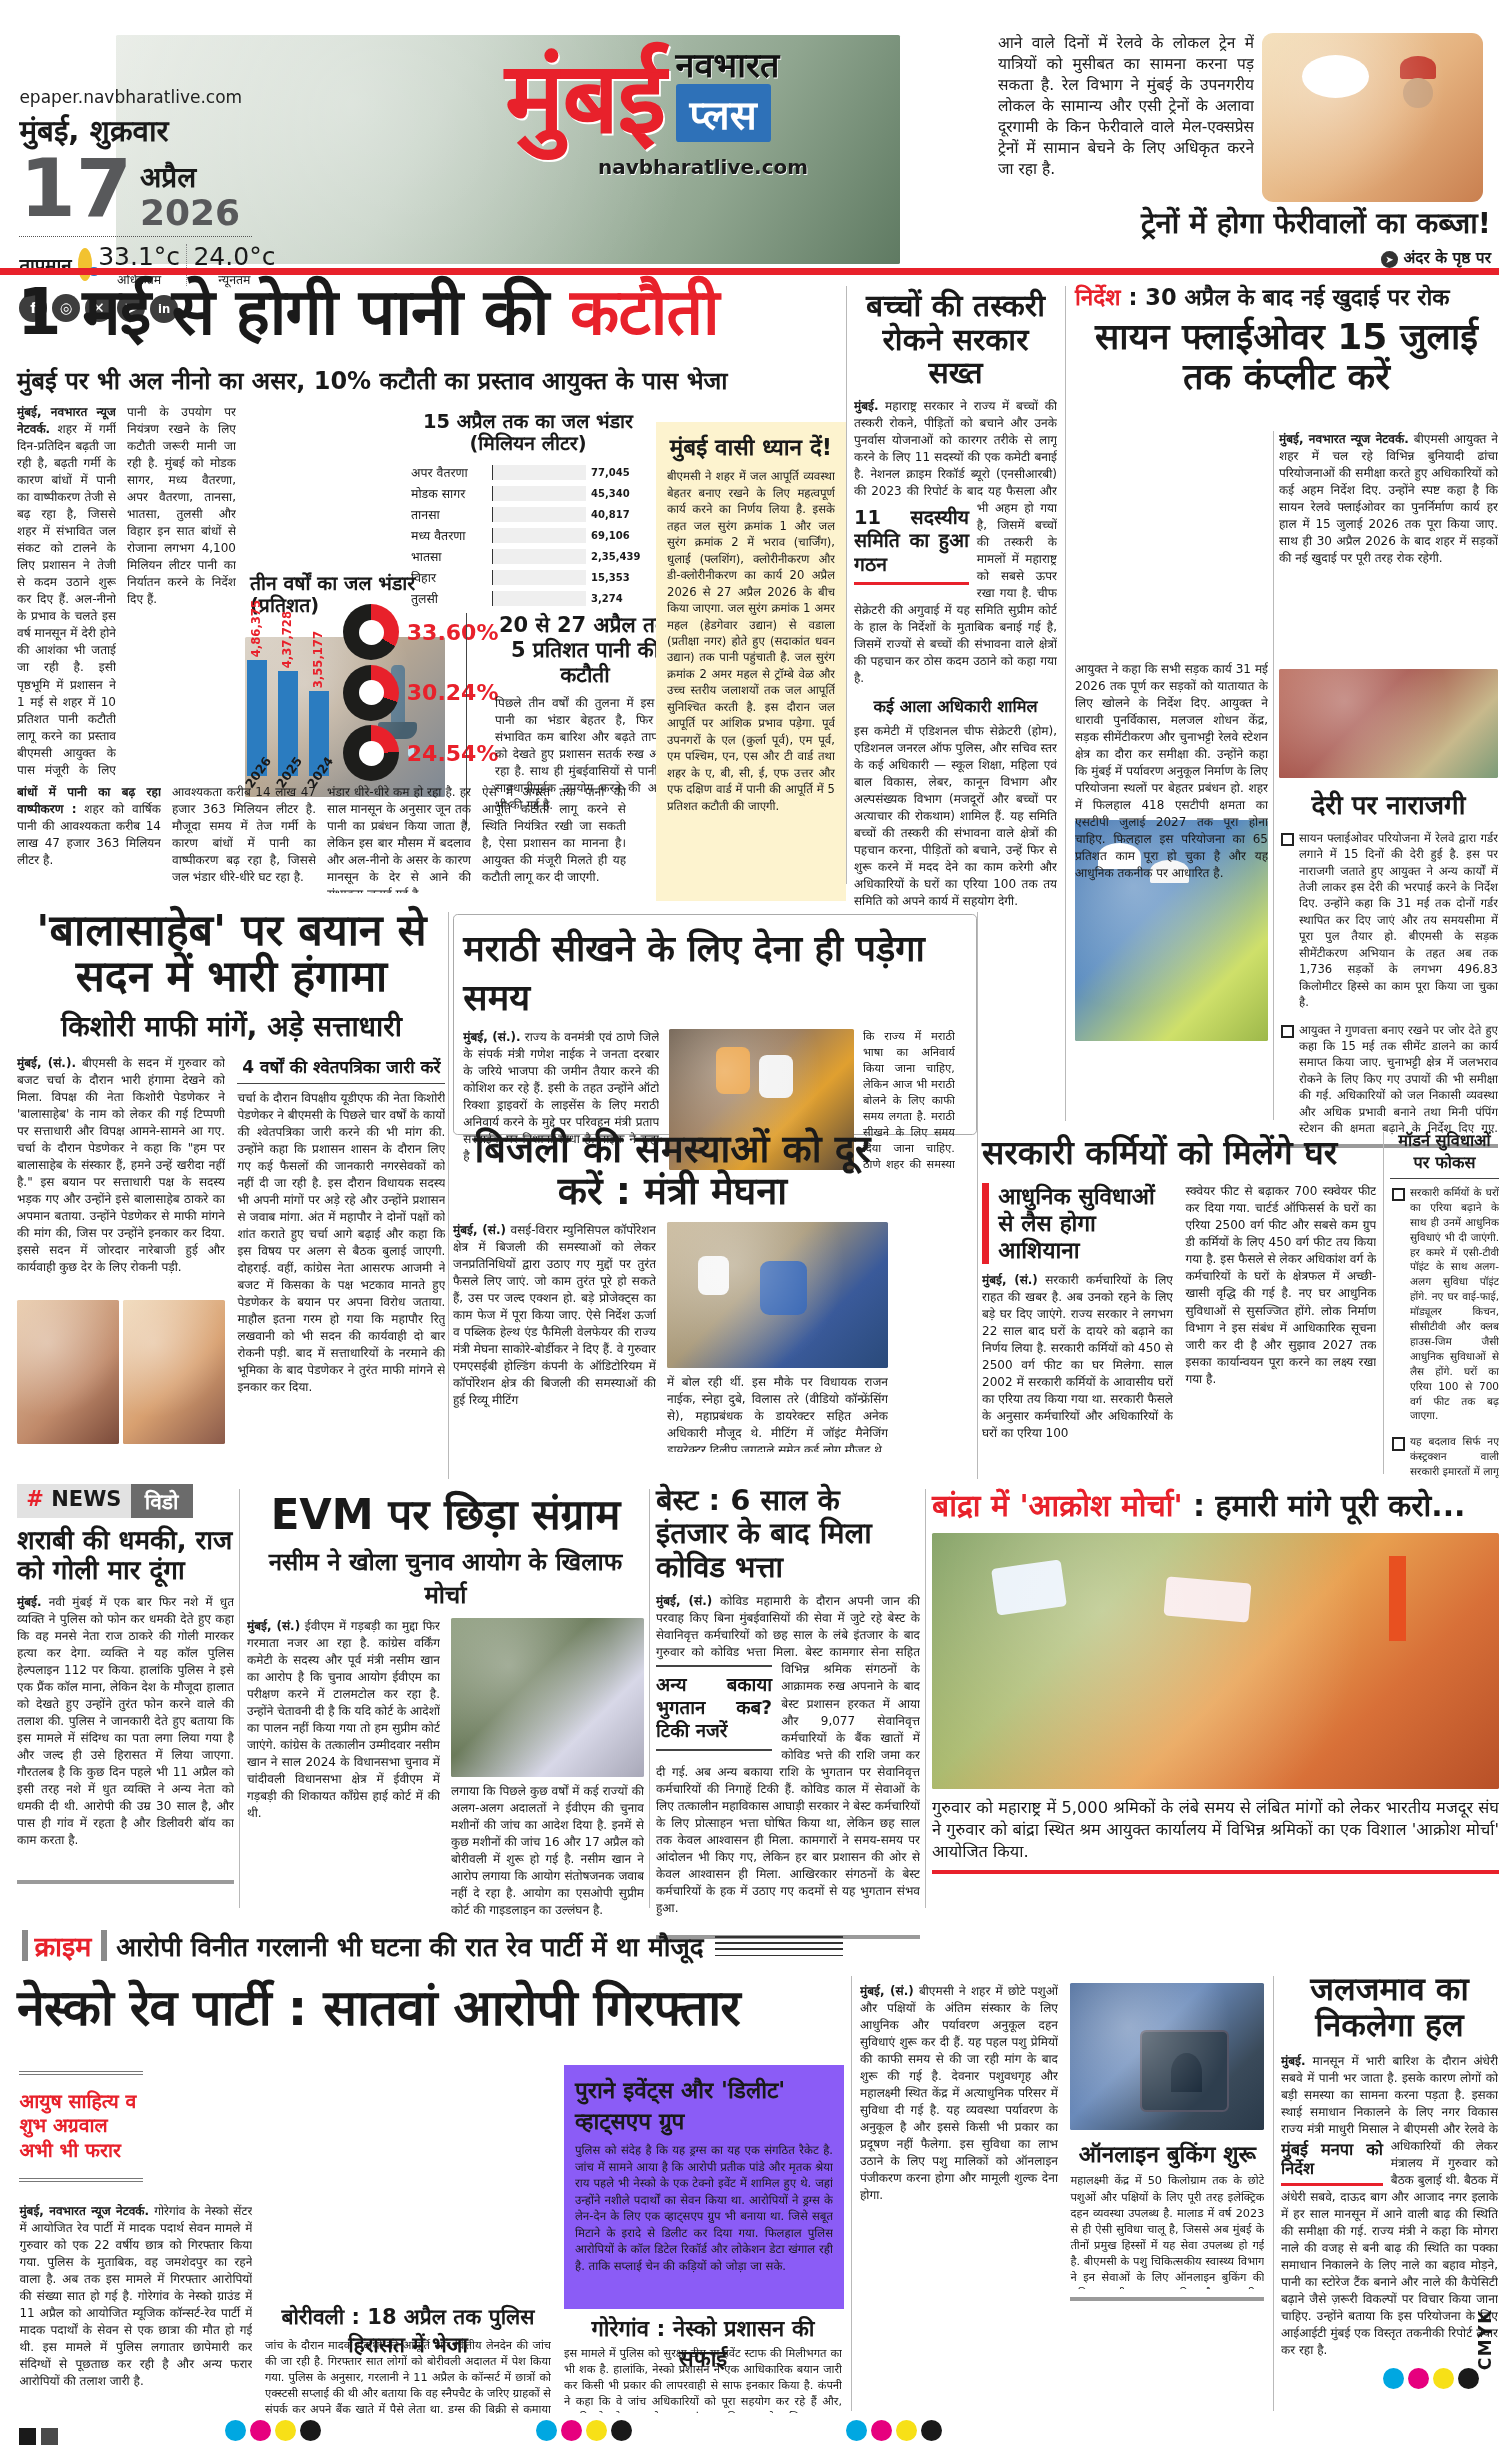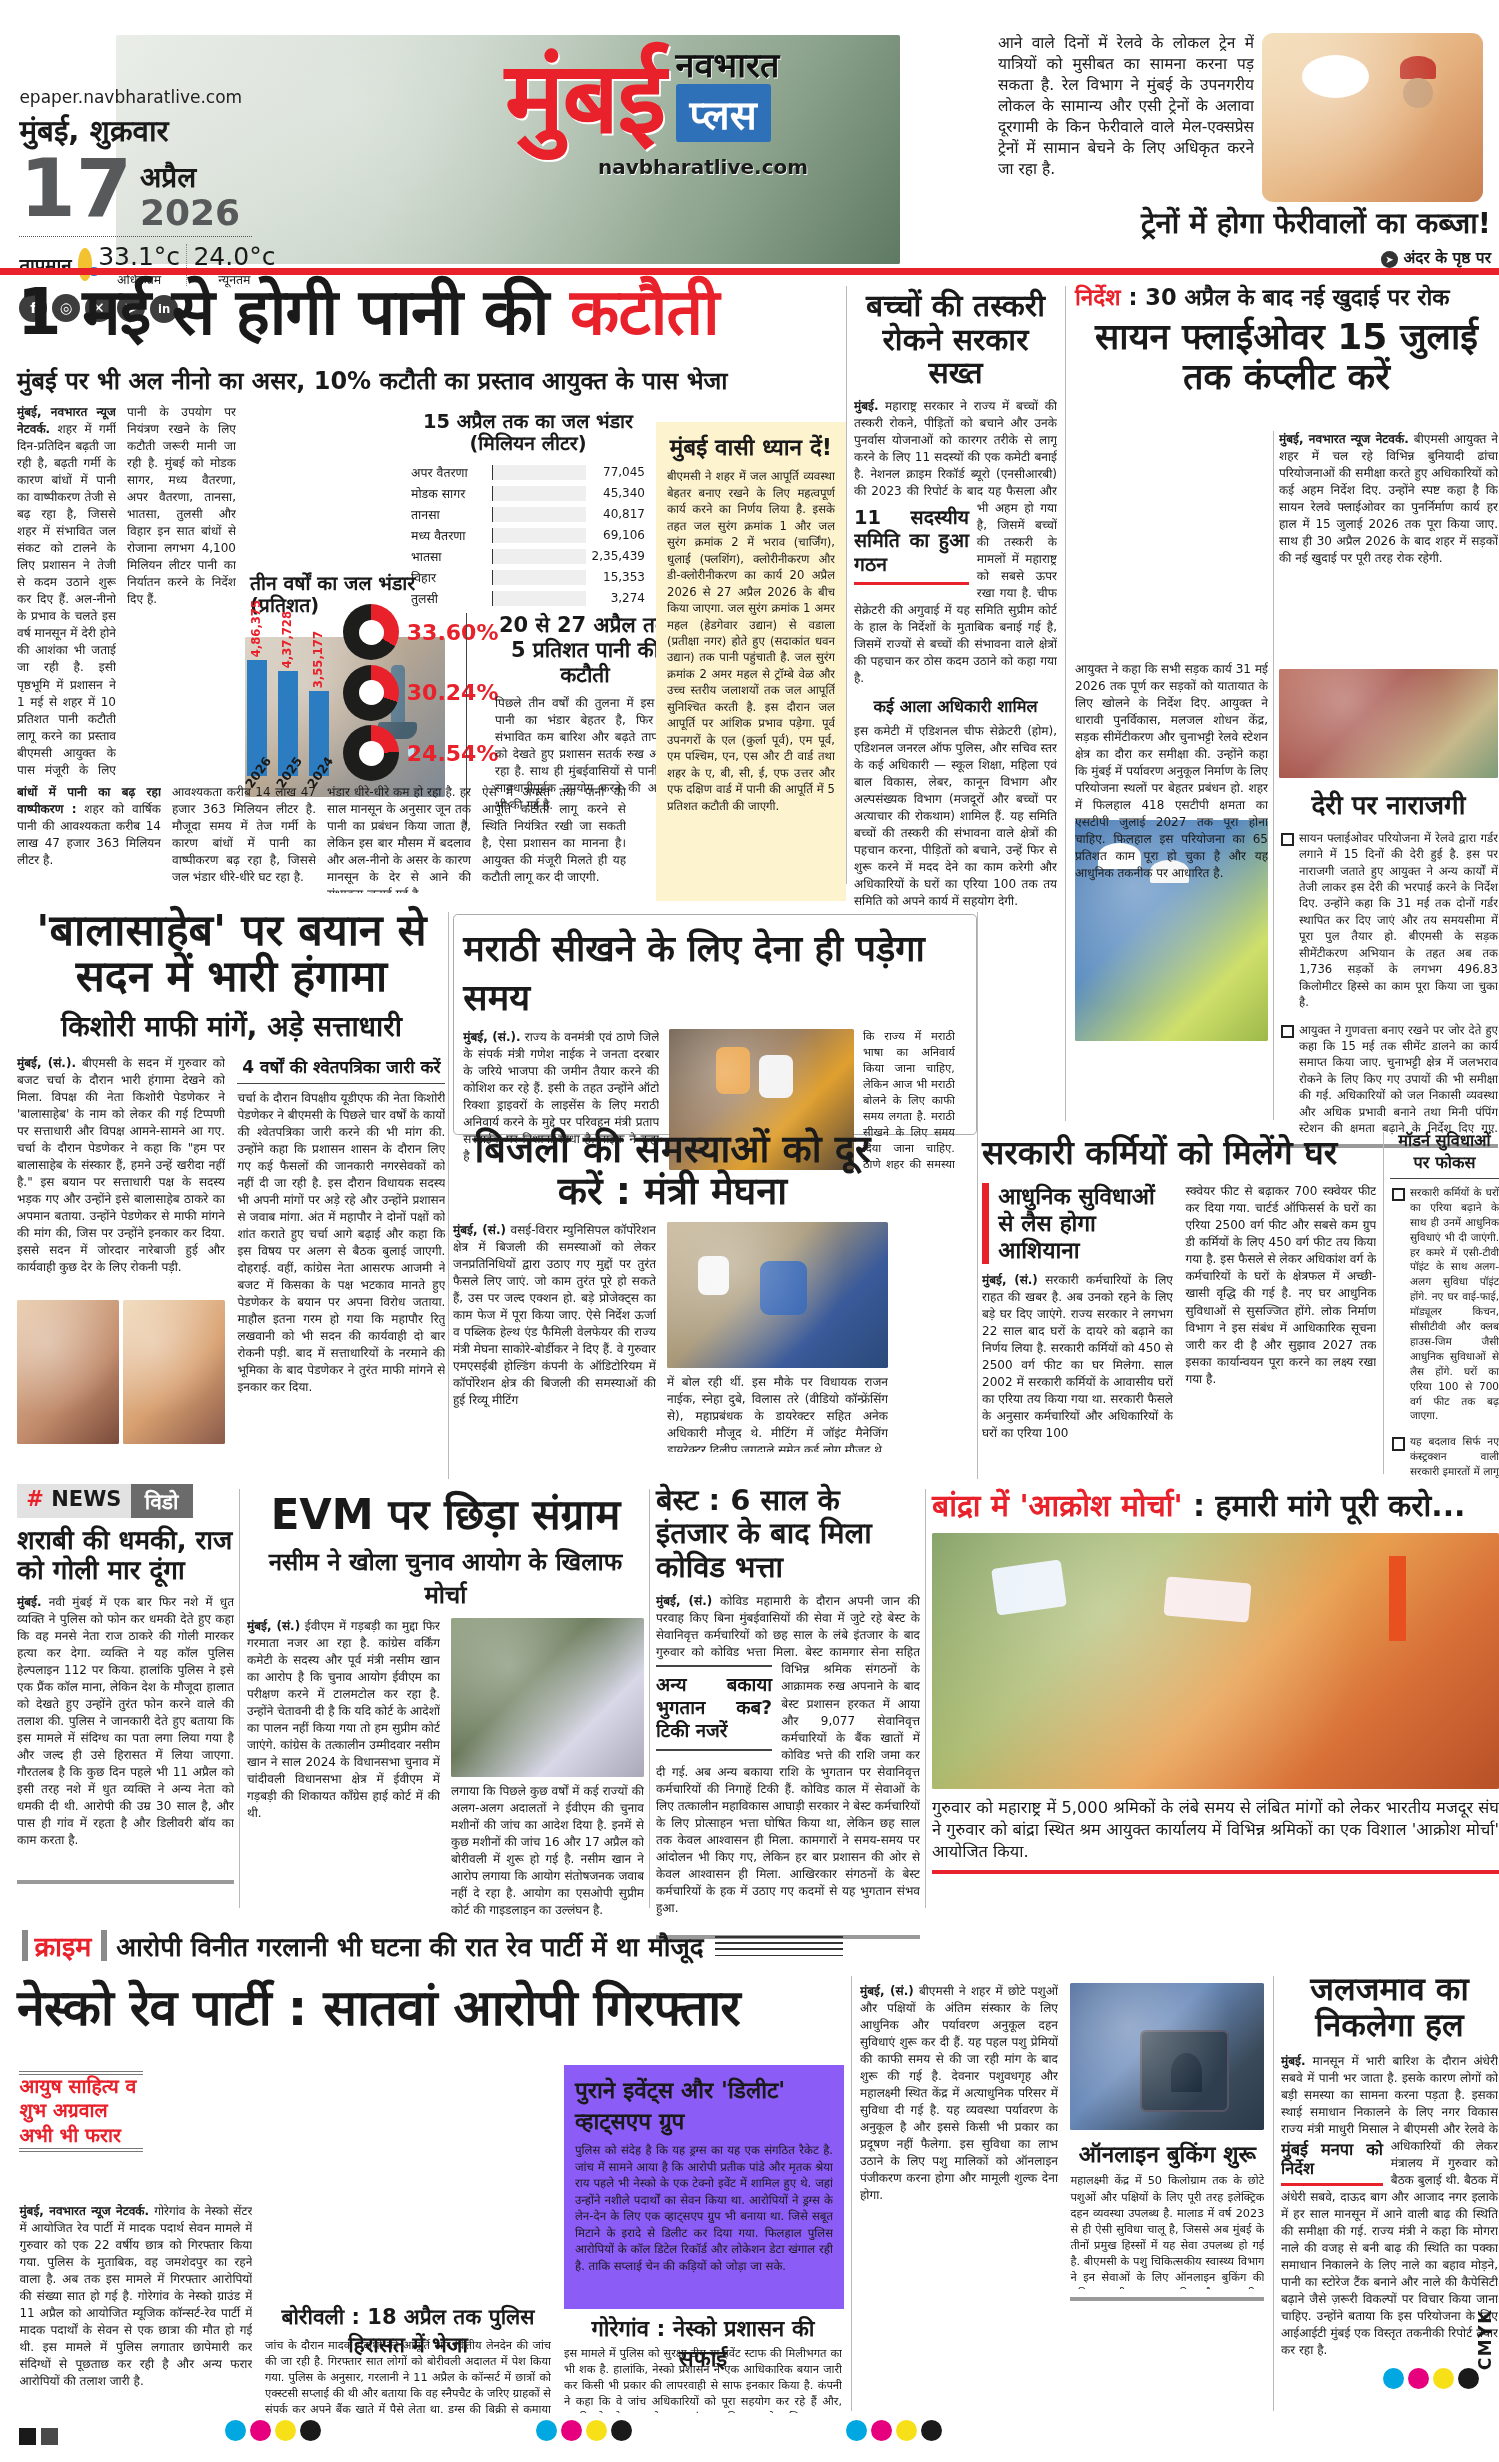--- a/index.html
+++ b/index.html
@@ -22,21 +22,21 @@
   .plus-box{display:inline-block;background:#2e71b8;color:#fff;font-size:40px;font-weight:bold;padding:1.6px 14px;border-radius:3.1px;}
   .soc{display:inline-flex;align-items:center;justify-content:center;width:28px;height:28px;border-radius:50%;
        background:#3d3d3d;color:#fff;font-size:14.7px;font-weight:bold;margin-right:4.7px;}
   .dotted{border-top:1.6px dotted #555;}
   .red-band{background:#e8212b;}
   
   .hbar-row{display:flex;align-items:center;height:21px;}
   .hbar-label{width:79px;font-size:12.4px;}
   .hbar-track{flex:1;height:14.7px;background:#efefef;margin:0 4.7px 0 1.6px;border-left:1.6px solid #333;}
   .hbar-fill{height:100%;background:#2da7df;}
-  .hbar-val{width:54px;font-size:12px;text-align:right;}
+  .hbar-val{width:54px;font-size:10px;font-weight:bold;}
   .ybar{width:20px;background:#2b7cc0;position:relative;}
   .ybar .v{position:absolute;bottom:100%;left:1.6px;writing-mode:vertical-rl;transform:rotate(180deg);
            color:#e8212b;font-size:11.6px;font-weight:bold;white-space:nowrap;margin-bottom:3.1px;}
   .ybar .y{position:absolute;top:100%;left:-4.7px;transform:rotate(-55deg);transform-origin:top left;
            font-size:12.4px;font-weight:bold;white-space:nowrap;margin-top:6.2px;}
   .donut-row{display:flex;align-items:center;margin-bottom:4.7px;}
   .donut{width:56px;height:56px;border-radius:50%;position:relative;flex:0 0 auto;}
   .donut::after{content:"";position:absolute;inset:15.5px;background:#fff;border-radius:50%;}
   .donut-pct{font-size:22px;font-weight:bold;color:#e8212b;margin-left:7.8px;white-space:nowrap;}
   
@@ -388,21 +388,21 @@
 
   <div class="abs" style="left:22px;top:1927px;width:821px;display:flex;align-items:center;">
     <span style="width:6.2px;height:31px;background:#8a8a8a;margin-right:6.2px;"></span>
     <span class="red" style="font-size:27px;font-weight:bold;">क्राइम</span>
     <span style="width:6.2px;height:31px;background:#8a8a8a;margin:0 9.3px;"></span>
     <span style="font-size:26px;font-weight:bold;">आरोपी विनीत गरलानी भी घटना की रात रेव पार्टी में था मौजूद</span>
     <span class="strap-lines"></span>
   </div>
   <div class="abs" style="left:17px;top:1972px;width:827px;font-size:50px;font-weight:bold;letter-spacing:-0.8px;">नेस्को रेव पार्टी : सातवां आरोपी गिरफ्तार</div>
 
-  <div class="abs" style="left:19.4px;top:2071px;width:124px;border-top:4.7px double #777;border-bottom:4.7px double #777;padding:0 0;">
+  <div class="abs" style="left:19.4px;top:2071px;width:124px;border-top:4.7px double #777;border-bottom:4.7px double #777;padding:15px 0;">
     <span class="red" style="font-size:19.4px;font-weight:bold;line-height:1.25;display:block;">आयुष साहित्य व शुभ अग्रवाल अभी भी फरार</span>
   </div>
   <div class="abs body-txt jt" style="left:19.4px;top:2203px;width:233px;height:208px;">
     <span class="dl">मुंबई, नवभारत न्यूज नेटवर्क.</span><span> गोरेगांव के नेस्को सेंटर में आयोजित रेव पार्टी में मादक पदार्थ सेवन मामले में गुरुवार को एक 22 वर्षीय छात्र को गिरफ्तार किया गया. पुलिस के मुताबिक, वह जमशेदपुर का रहने वाला है. अब तक इस मामले में गिरफ्तार आरोपियों की संख्या सात हो गई है. गोरेगांव के नेस्को ग्राउंड में 11 अप्रैल को आयोजित म्यूजिक कॉन्सर्ट-रेव पार्टी में मादक पदार्थों के सेवन से एक छात्रा की मौत हो गई थी. इस मामले में पुलिस लगातार छापेमारी कर संदिग्धों से पूछताछ कर रही है और अन्य फरार आरोपियों की तलाश जारी है.</span>
   </div>
 
   <div class="abs" style="left:265px;top:2302px;width:286px;font-size:21px;font-weight:bold;text-align:center;">बोरीवली : 18 अप्रैल तक पुलिस हिरासत में भेजा</div>
   <div class="abs body-txt jt" style="left:265px;top:2338px;width:286px;height:75px;font-size:11.3px;">जांच के दौरान मादक पदार्थों की आपूर्ति और वित्तीय लेनदेन की जांच की जा रही है. गिरफ्तार सात लोगों को बोरीवली अदालत में पेश किया गया. पुलिस के अनुसार, गरलानी ने 11 अप्रैल के कॉन्सर्ट में छात्रों को एक्स्टसी सप्लाई की थी और बताया कि वह स्नैपचैट के जरिए ग्राहकों से संपर्क कर अपने बैंक खाते में पैसे लेता था. ड्रग्स की बिक्री से कमाया हुआ पैसा फरार आरोपियों तक पहुंचाया जाता था. गुरुवार को बोरीवली मजिस्ट्रेट कोर्ट ने सभी आरोपियों को 18 अप्रैल तक पुलिस हिरासत में भेज दिया.</div>
 
   <div class="abs gray-box" style="left:564px;top:2065px;width:258px;height:225px;">

